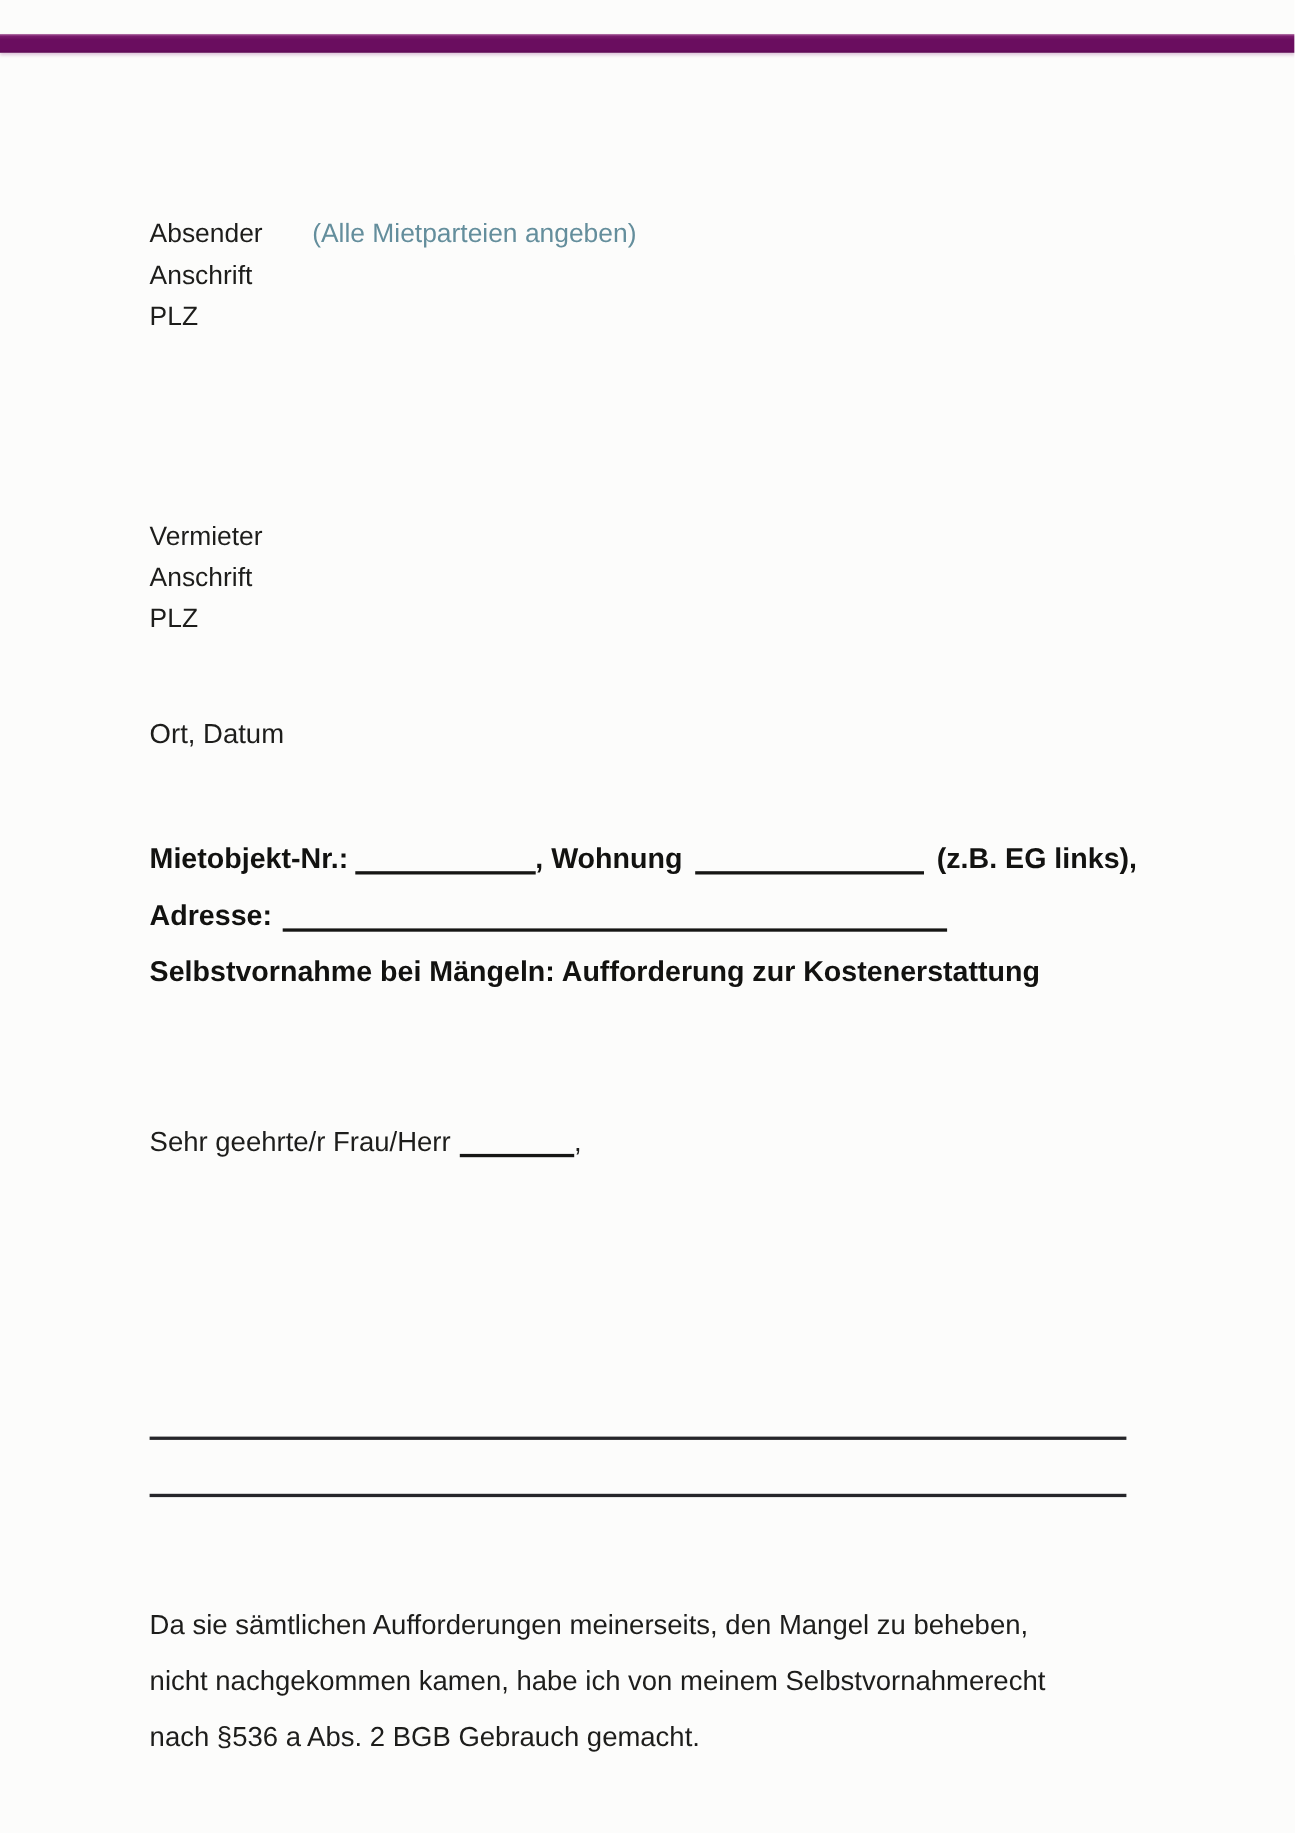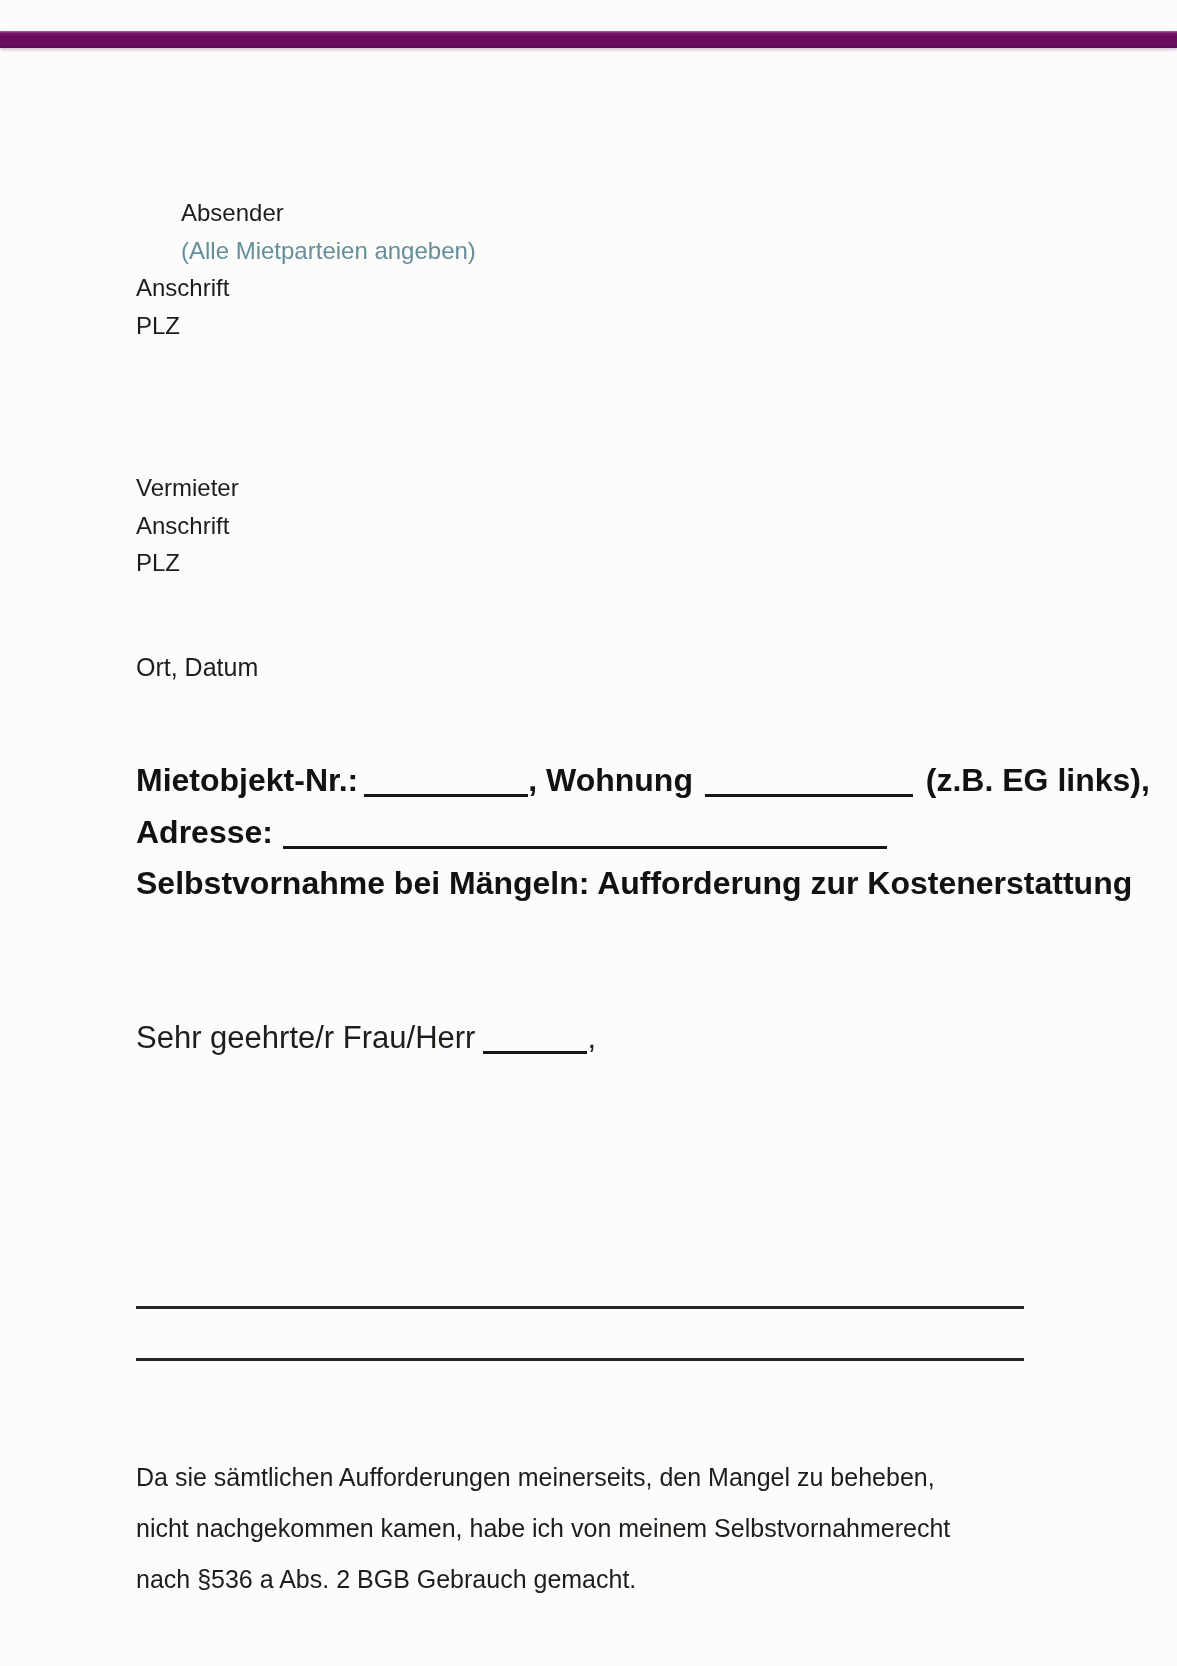--- a/index.html
+++ b/index.html
@@ -36,42 +36,42 @@
   .addr-block{
     position:absolute;
     left:136px;
     font-size:24px;
     line-height:37.5px;
     color:var(--ink);
     white-space:nowrap;
   }
   .sender-block{top:194px;}
   .landlord-block{top:469px;}
-  .addr-row{display:flex;align-items:baseline;flex-direction:column;}
+  .addr-row{display:flex;align-items:baseline;}
   .sender-note{
     color:var(--note);
     margin-left:45px;
     font-size:24px;
   }
   
   .date-line{
     position:absolute;
     left:136px;top:649px;
     width:901px;
     text-align:left;
     font-size:25px;
     line-height:37px;
     white-space:nowrap;
   }
   
   .ref-line{
     position:absolute;
     left:136px;
     font-weight:bold;
-    font-size:32px;
+    font-size:26px;
     line-height:38px;
     white-space:nowrap;
     color:#121210;
   }
   .ref-line-1{top:761px;}
   .ref-line-2{top:813px;}
   .subject-line{top:864px;text-align:right;}
   
   .blank{
     display:inline-block;
@@ -80,21 +80,21 @@
     vertical-align:-6px;
   }
   .blank-mietobjekt{width:164px;margin-left:6px;}
   .blank-wohnung{width:208px;margin-left:12px;margin-right:4px;}
   .blank-adresse{width:604px;margin-left:10px;}
   .blank-name{width:104px;margin-left:8px;}
   
   .salutation{
     position:absolute;
     left:136px;top:1018px;
-    font-size:31px;
+    font-size:25px;
     line-height:40px;
     white-space:nowrap;
   }
   .para{
     position:absolute;
     left:136px;
     font-size:25px;
     line-height:51px;
     white-space:nowrap;
   }

